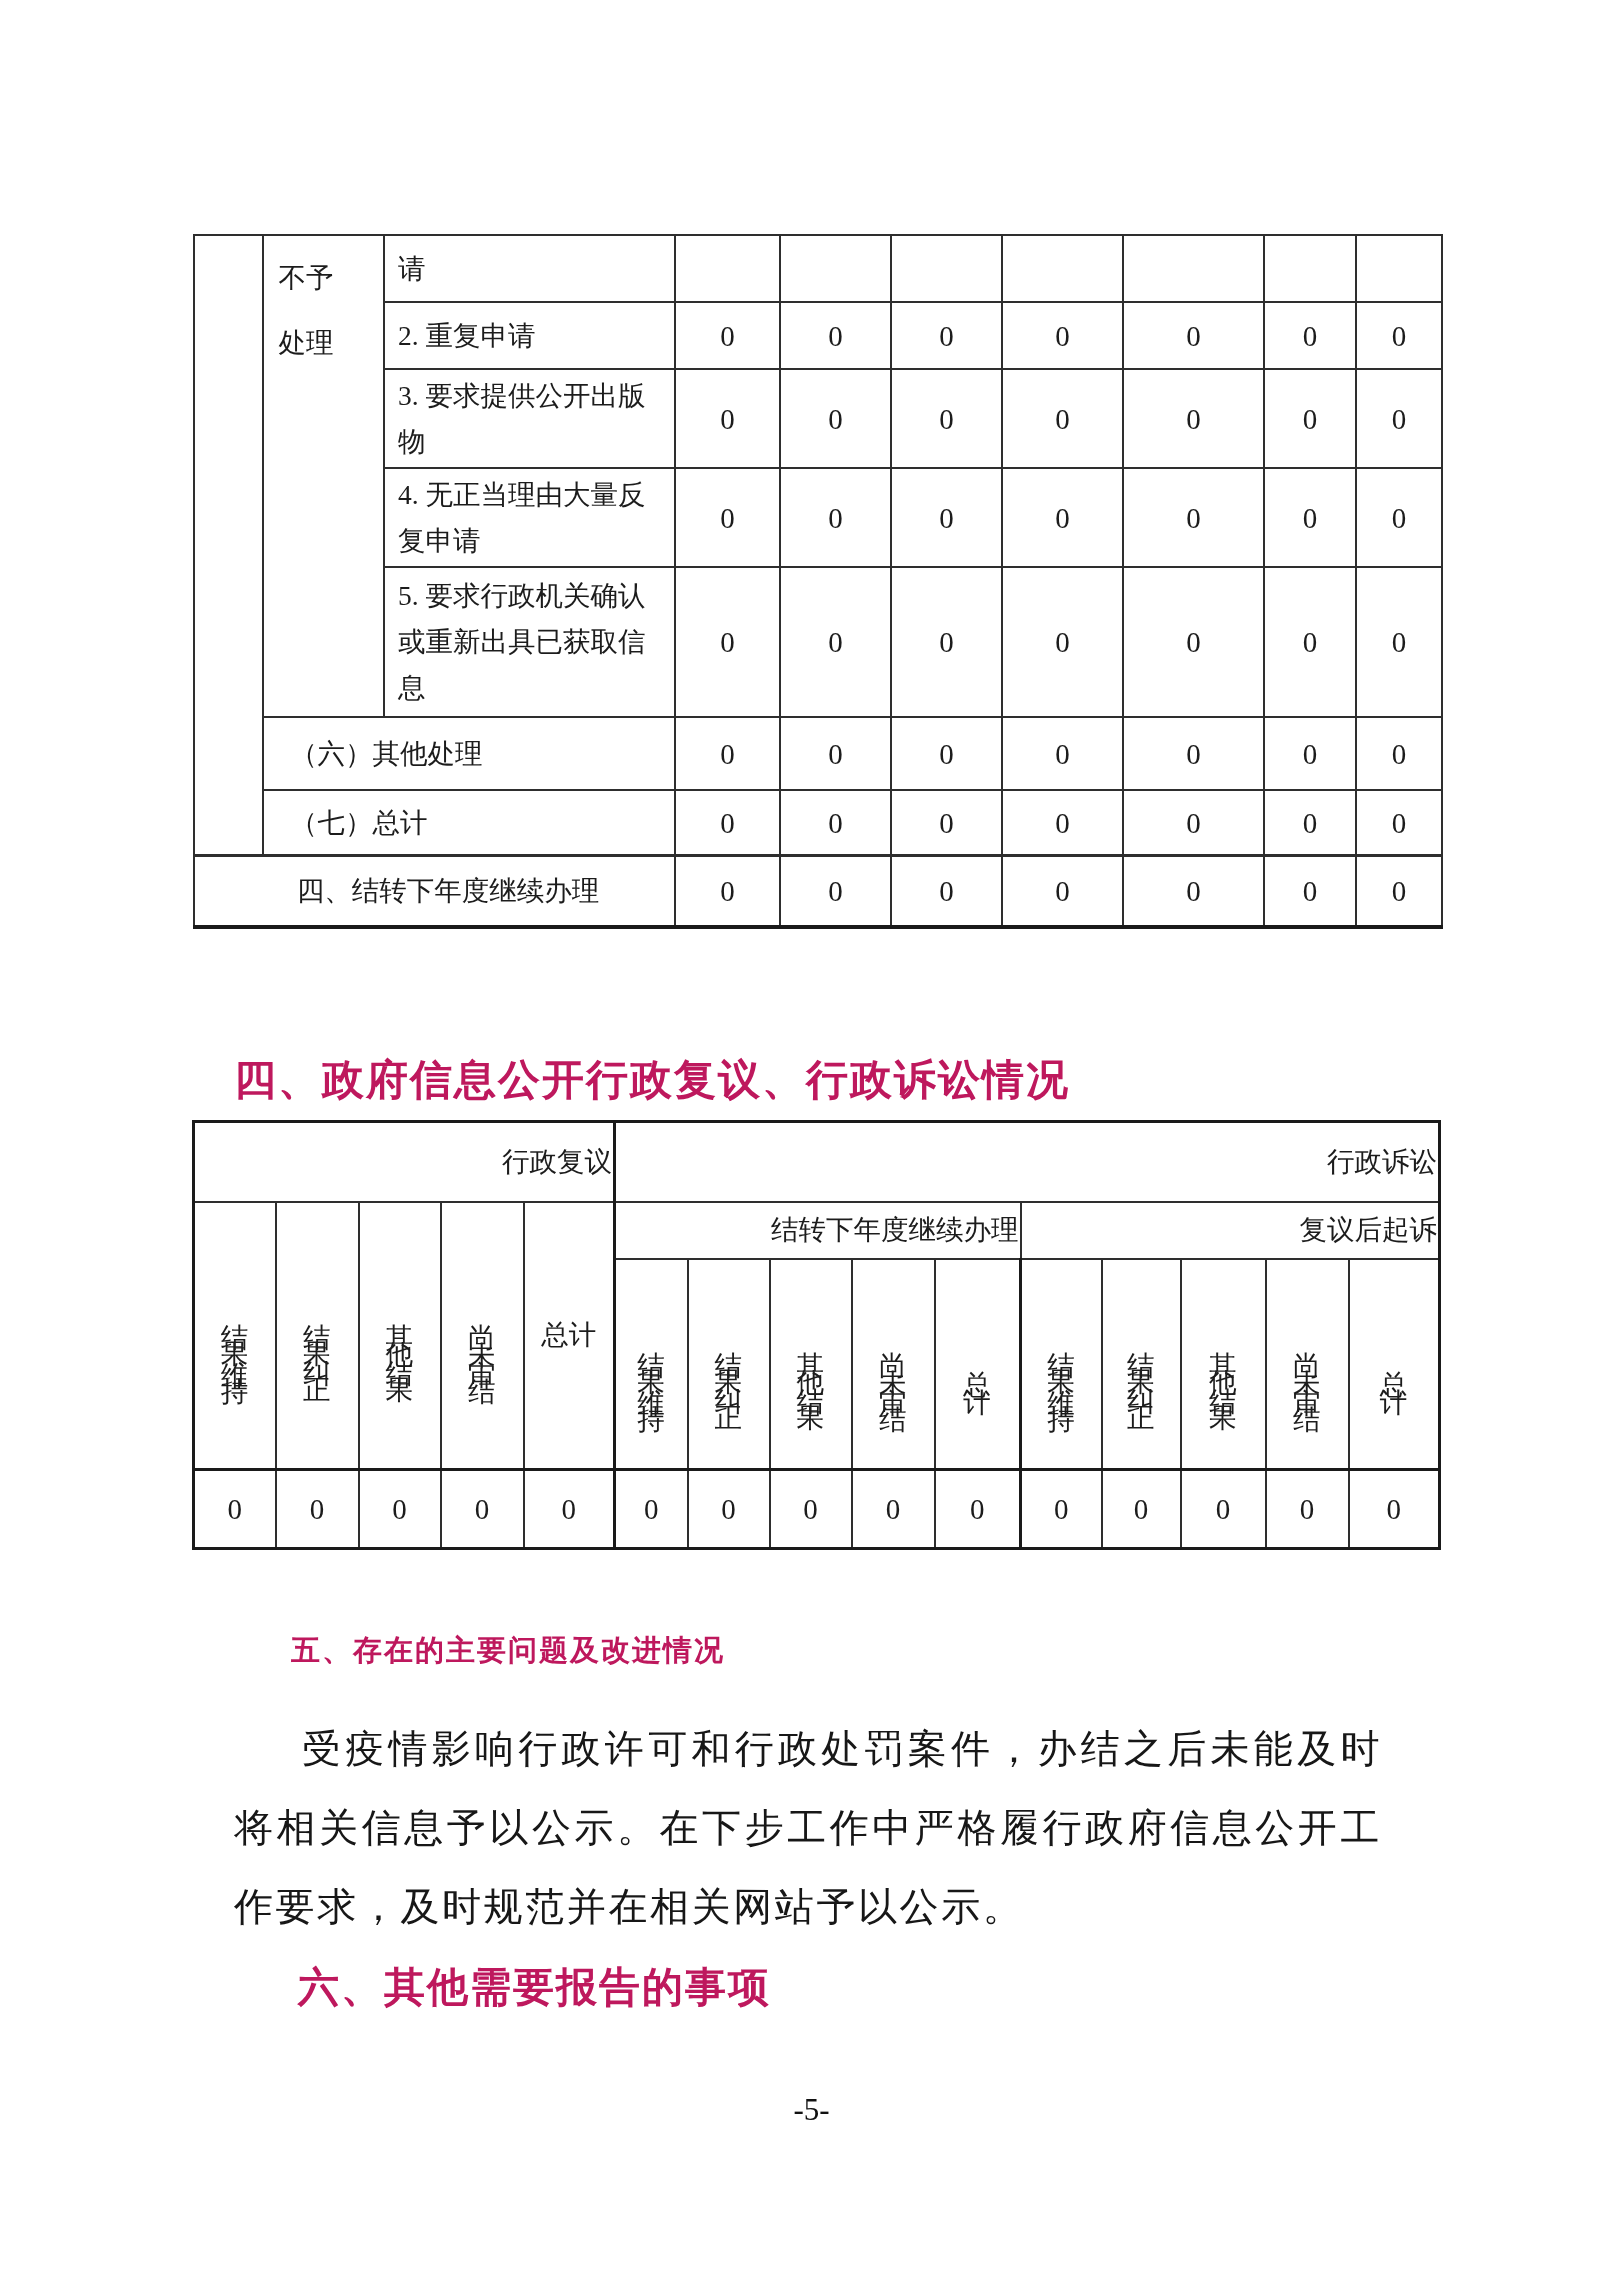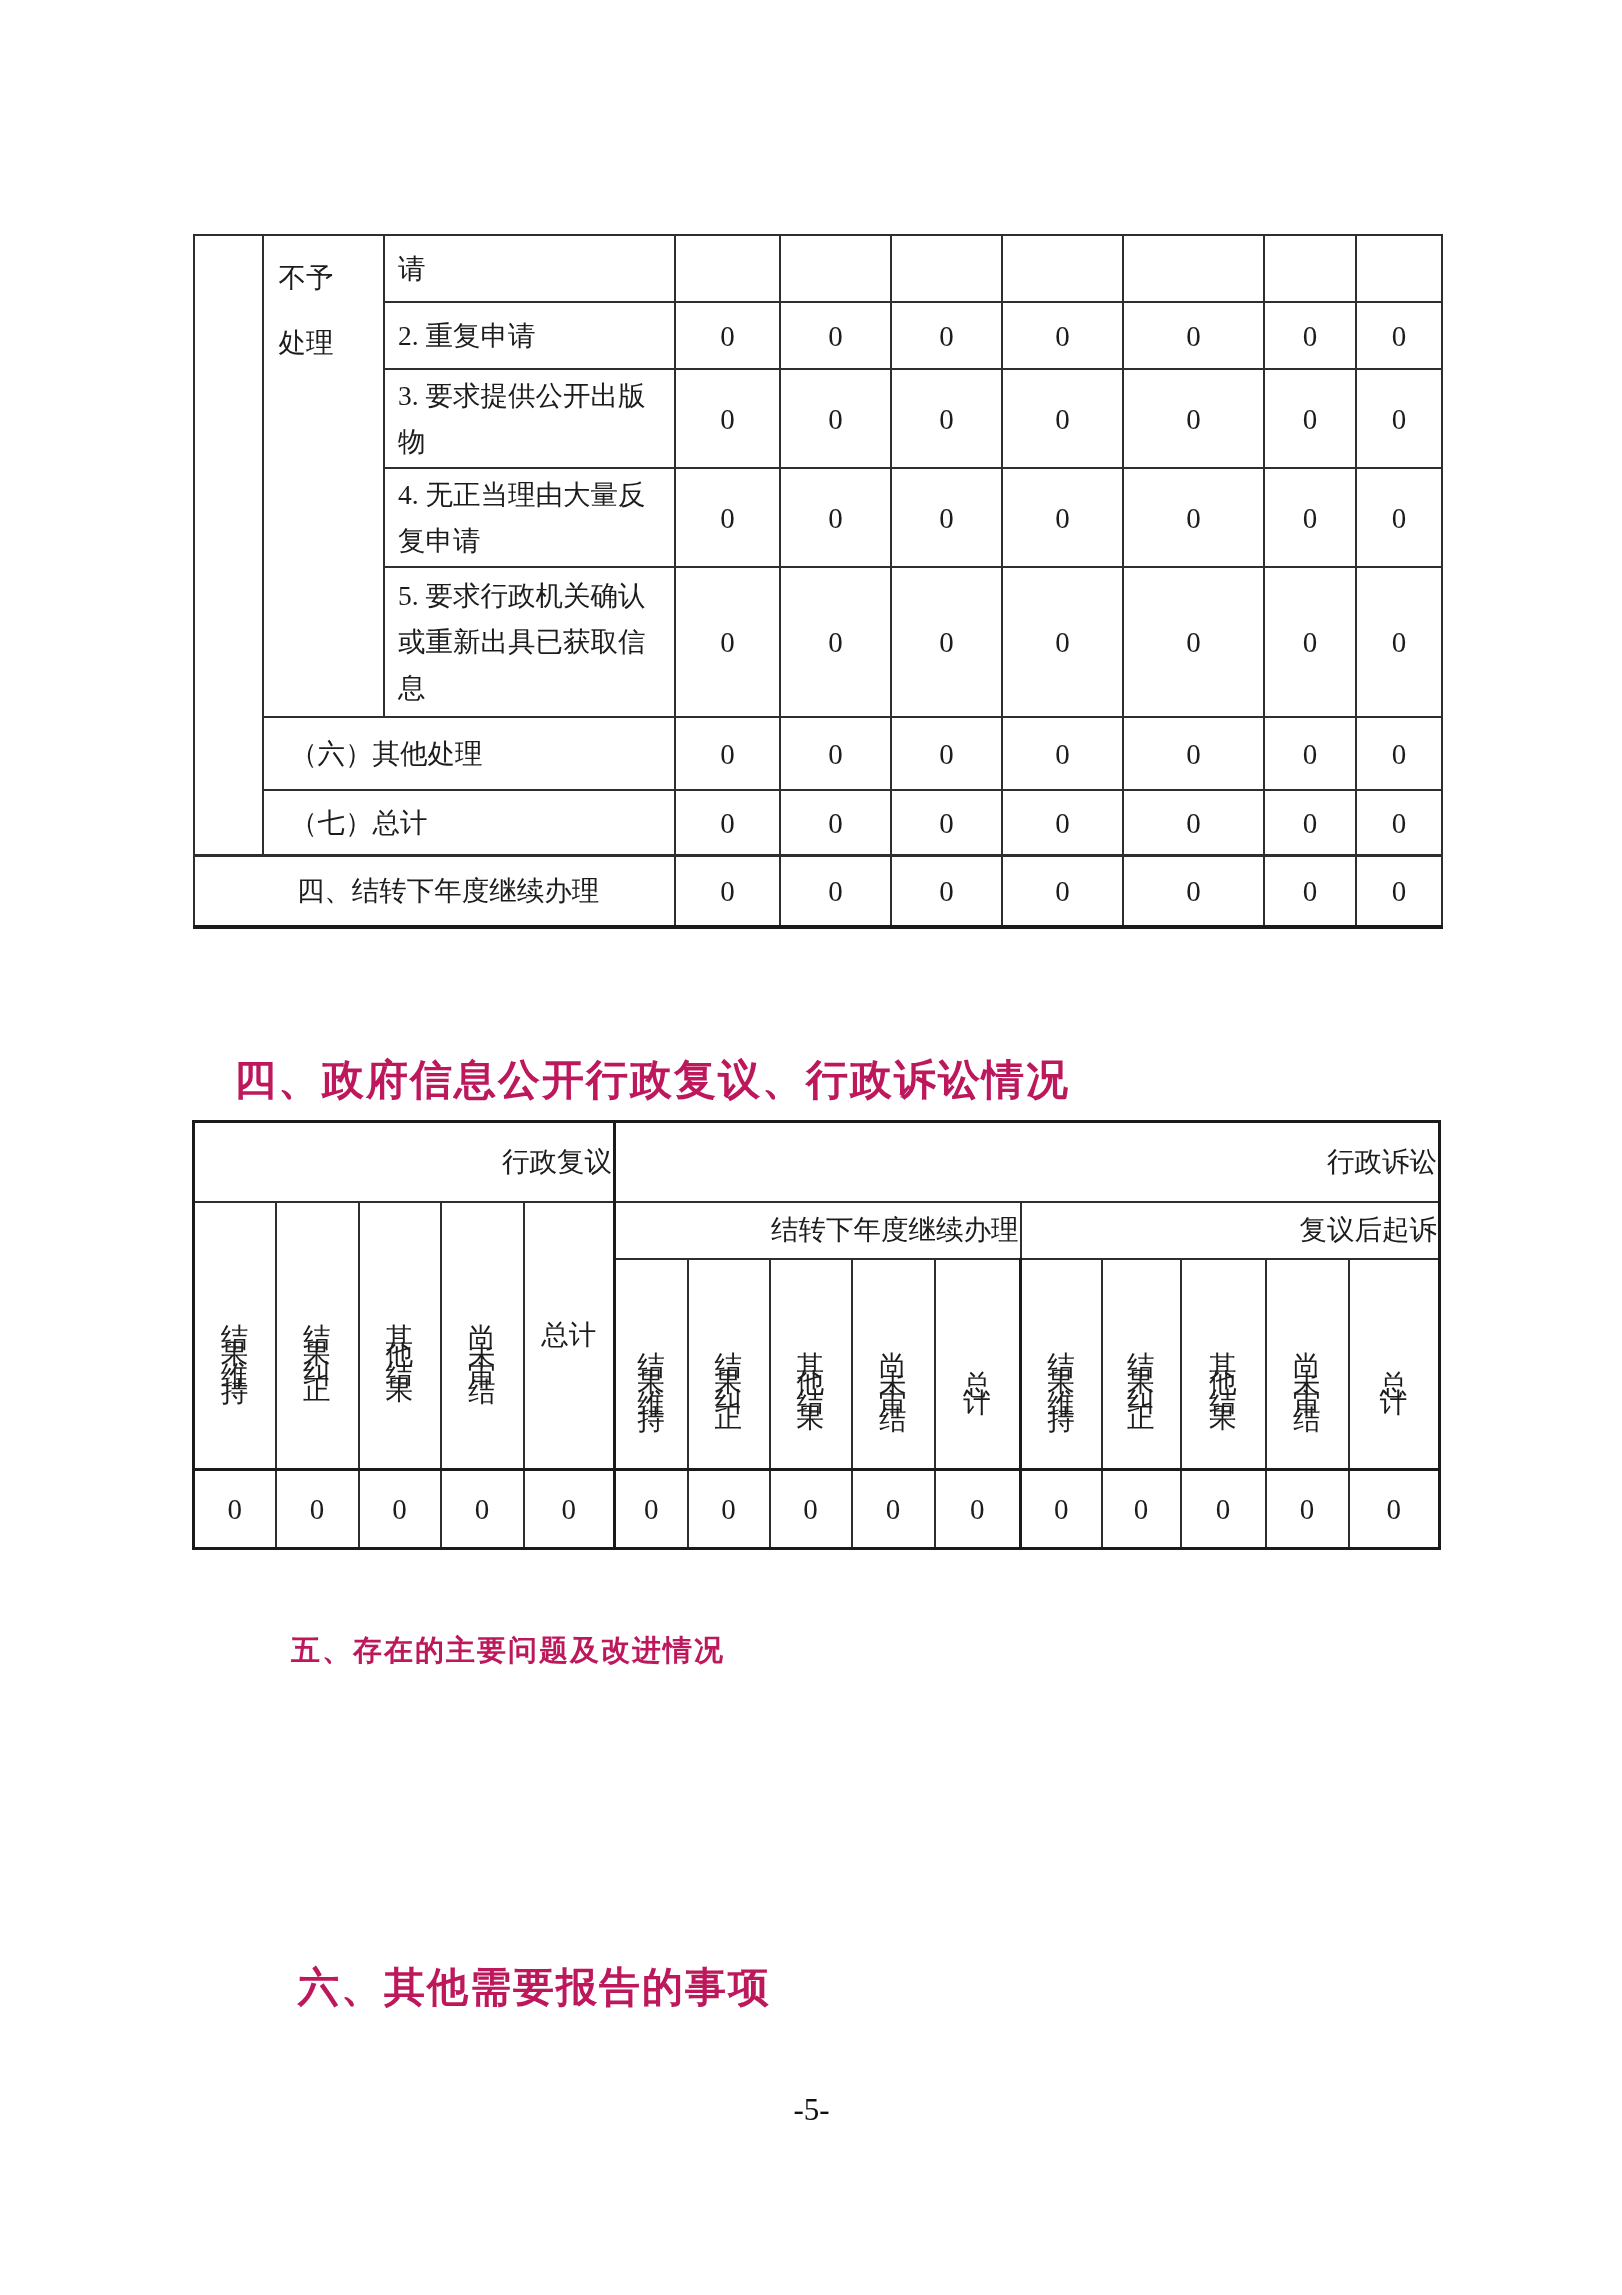--- a/index.html
+++ b/index.html
@@ -219,19 +219,20 @@
       <td class="num">0</td>
       <td class="num">0</td>
       <td class="num">0</td>
       <td class="num">0</td>
       <td class="num">0</td>
     </tr>
   </tbody>
     </table>
 
   <div class="h-black h5">五、存在的主要问题及改进情况</div>
+  <div class="para">受疫情影响行政许可和行政处罚案件，办结之后未能及时将相关信息予以公示。在下步工作中严格履行政府信息公开工作要求，及时规范并在相关网站予以公示。</div>
 
   <div class="h-black h6">六、其他需要报告的事项</div>
 
   <div class="pagenum">-5-</div>
 
 </div>
 
 
 </body></html>

